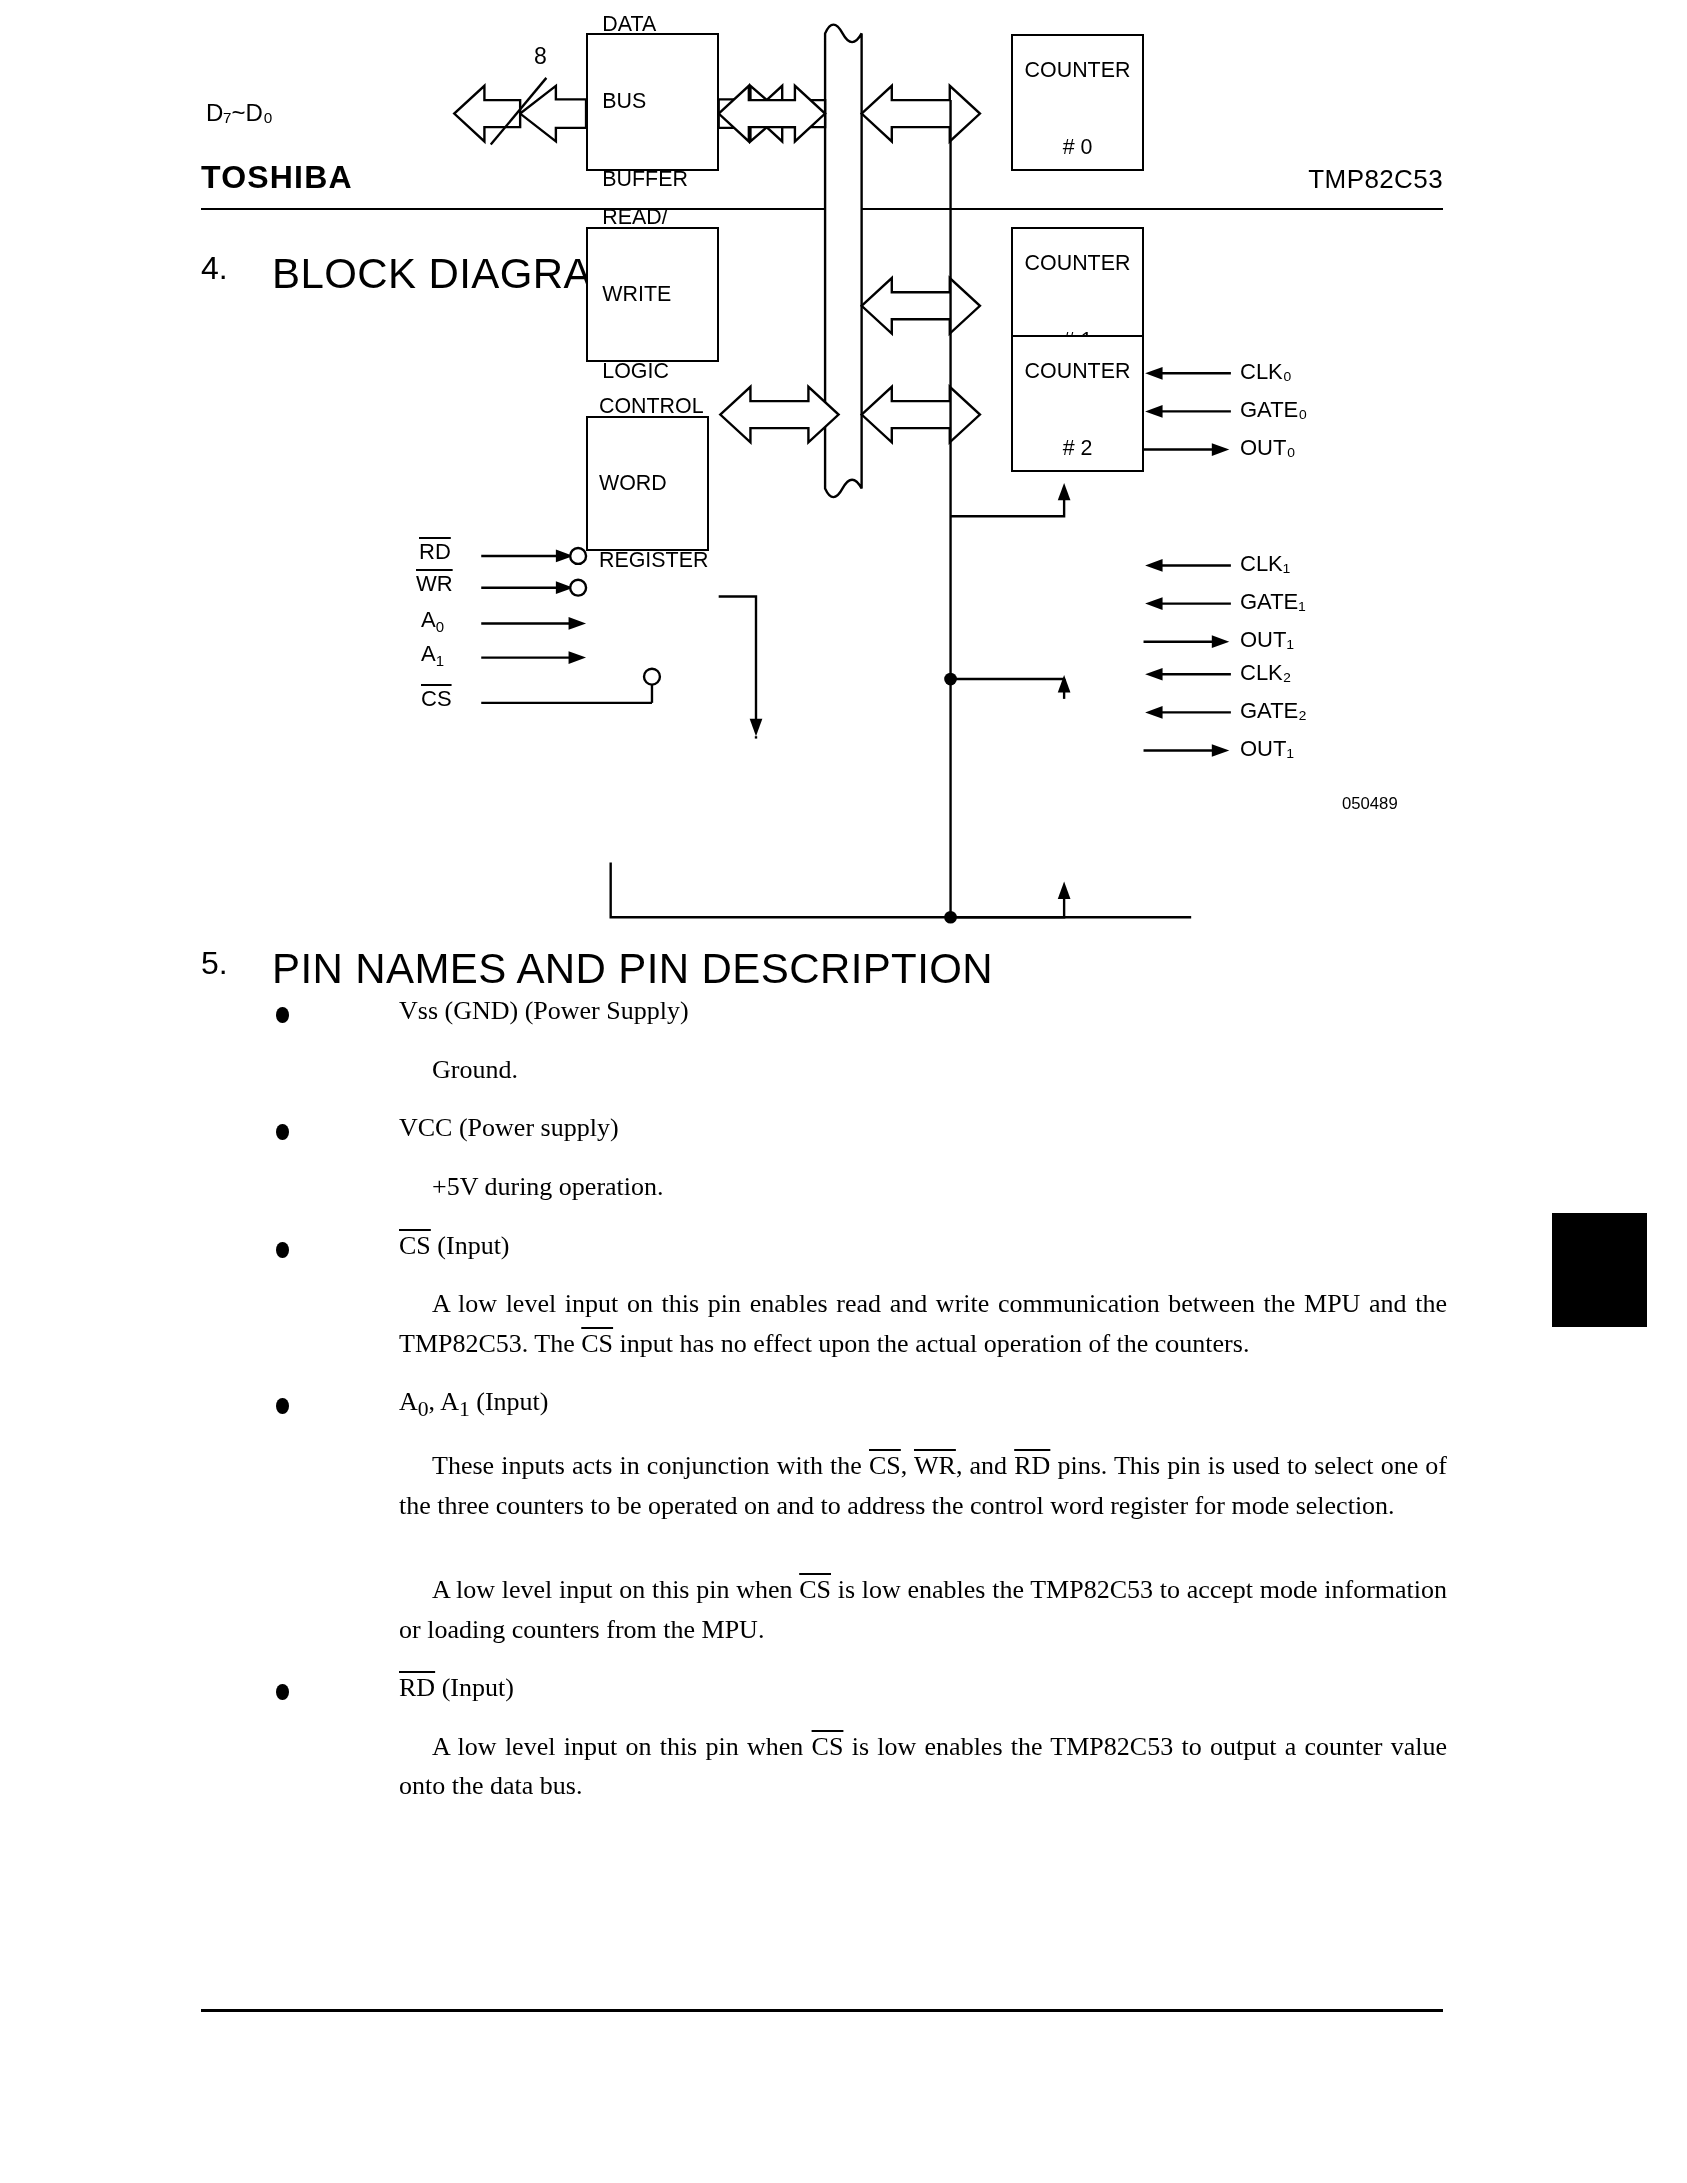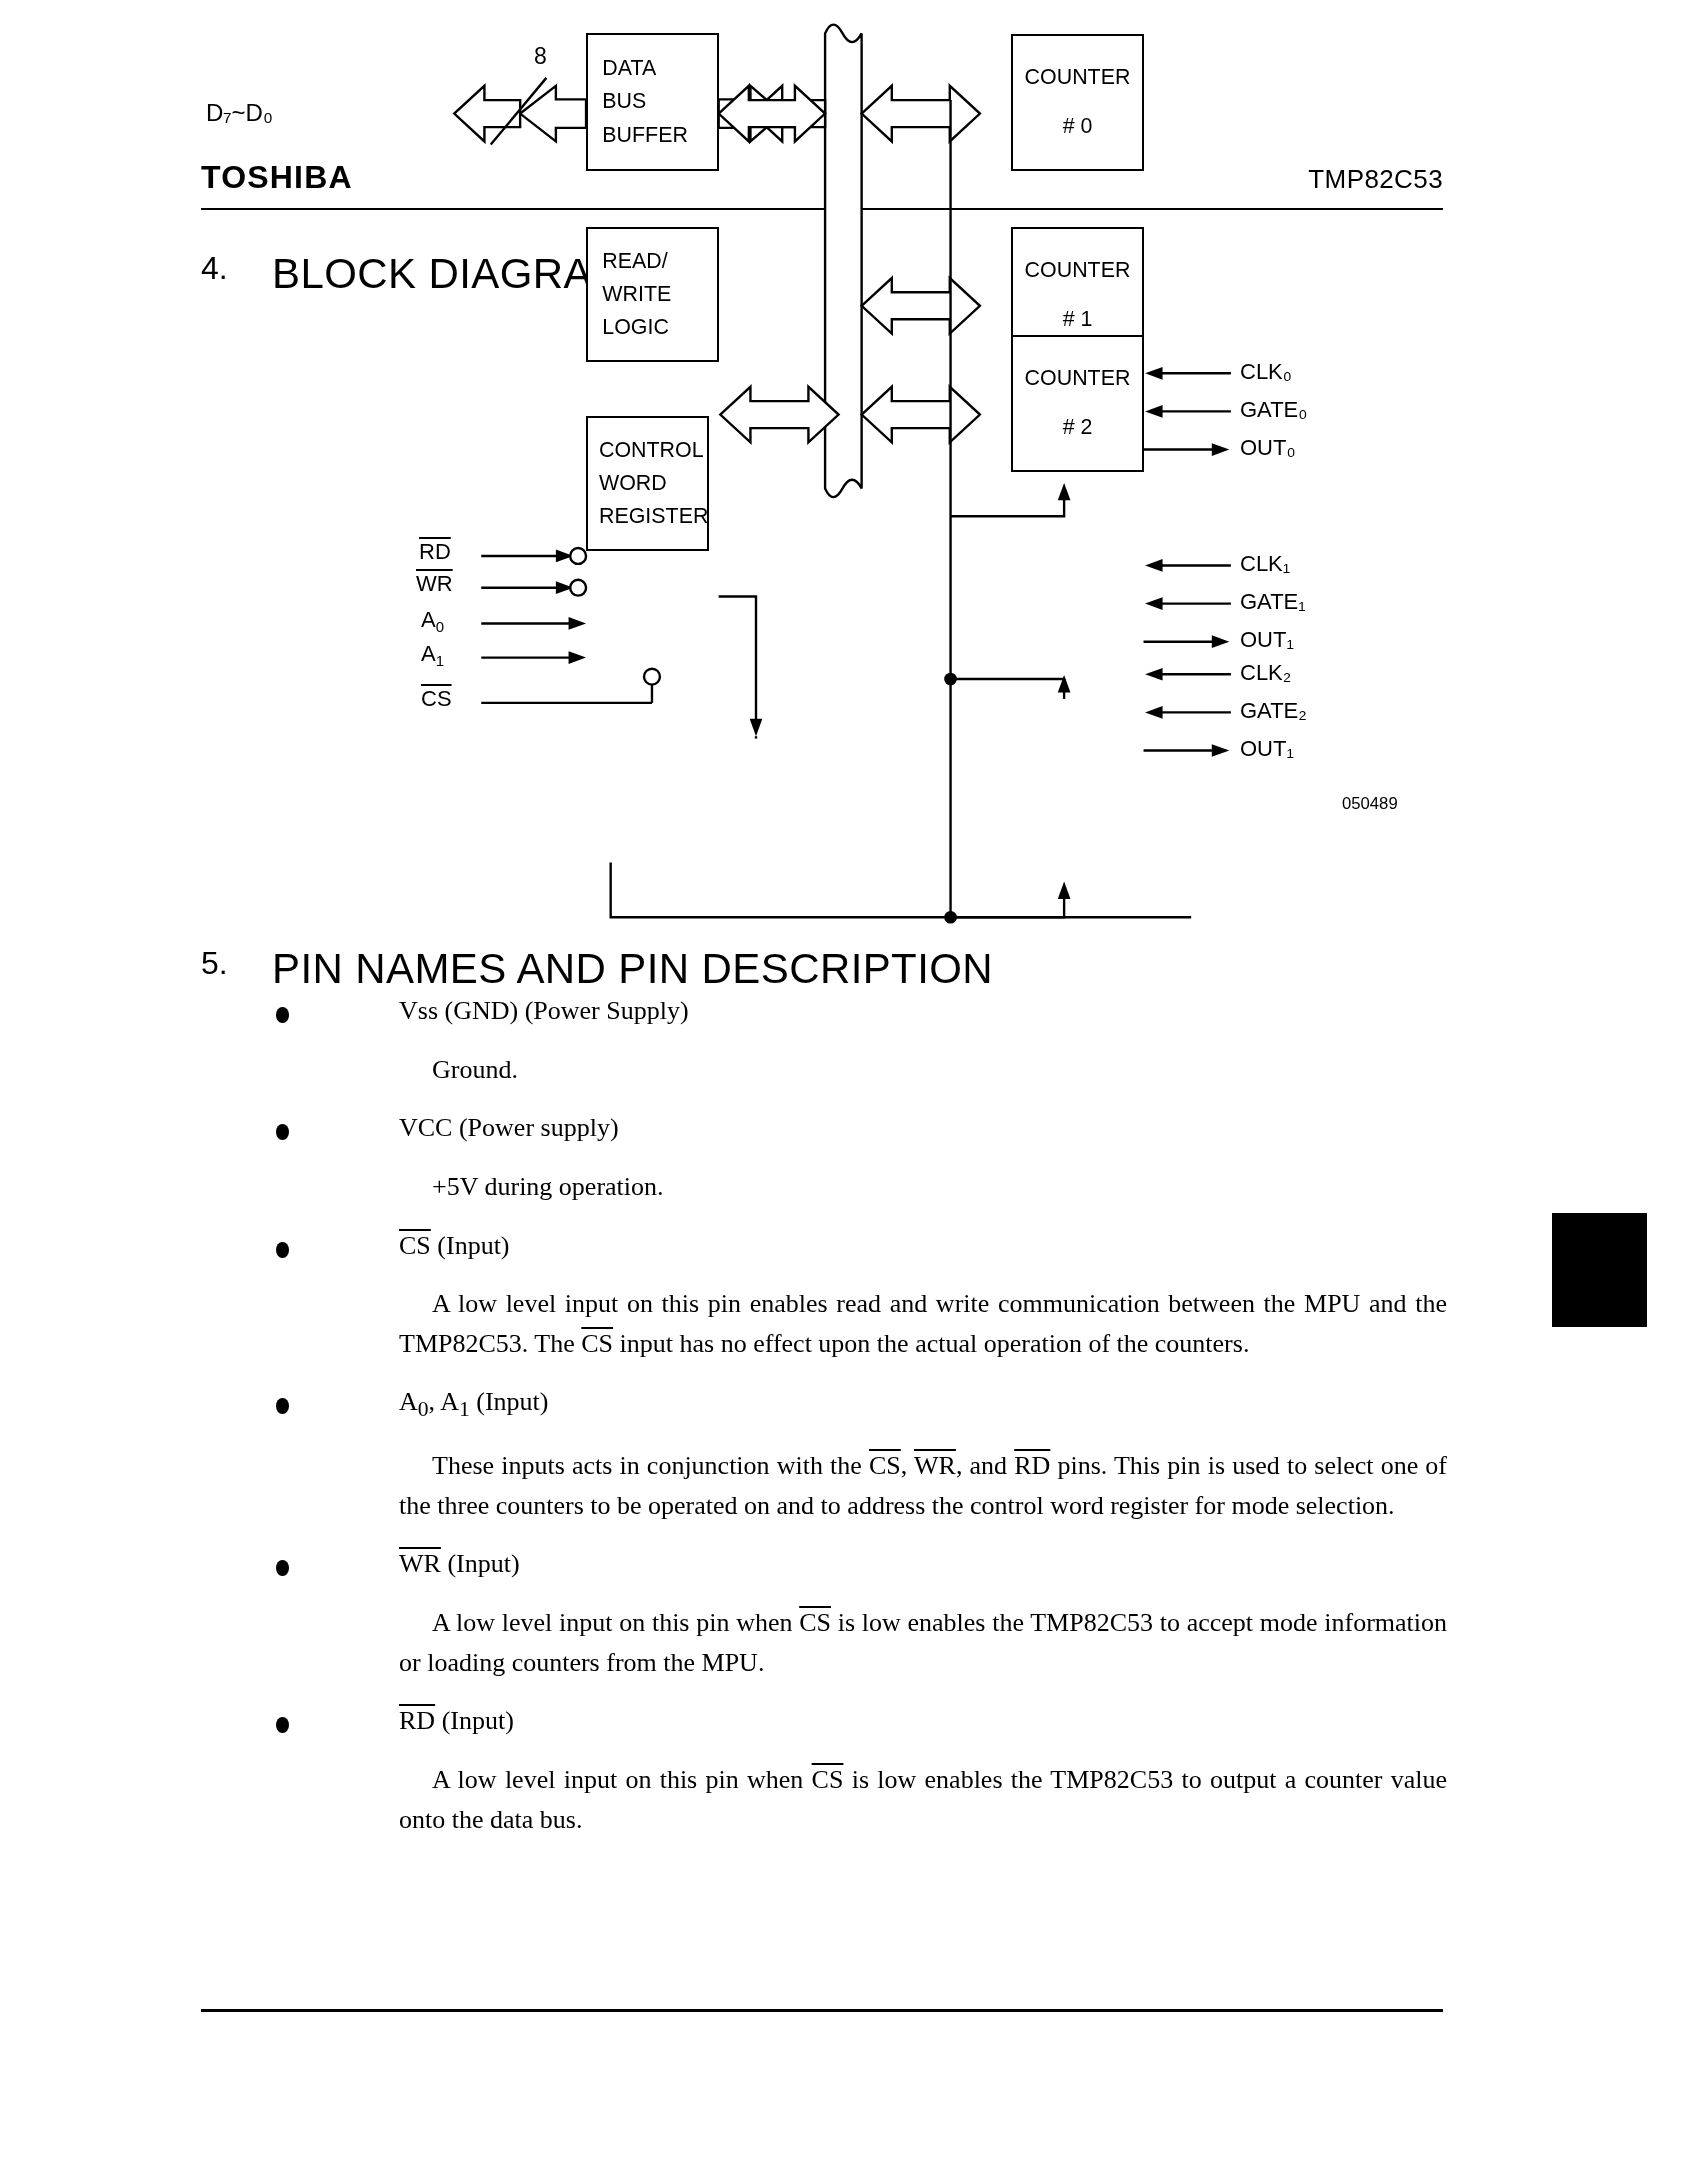--- a/index.html
+++ b/index.html
@@ -17,21 +17,21 @@
   #header-rule{position:absolute;left:201px;top:208px;width:1242px;height:2.4px;background:#000;}
 
   
   .sec-head{position:absolute;font-family:"Liberation Sans",sans-serif;
             font-size:42px;font-weight:400;letter-spacing:0.4px;white-space:nowrap;}
   .sec-num{position:absolute;font-family:"Liberation Sans",sans-serif;font-size:32px;}
   #diagram-wrap{position:absolute;left:0;top:0;width:1485px;height:556px;}
   .blk{position:absolute;border:2.4px solid #000;box-sizing:border-box;
        font-family:"Liberation Sans",sans-serif;font-size:21.4px;
        display:flex;flex-direction:column;align-items:flex-start;justify-content:center;
-       padding-left:14.3px;line-height:1.55;background:#fff;}
+       padding-left:14.3px;line-height:1.55;background:#fff;gap:44px;}
   .blk.ctr{align-items:center;padding-left:0;justify-content:space-around;}
   .lbl{position:absolute;font-family:"Liberation Sans",sans-serif;font-size:22px;
        white-space:nowrap;}
   .lbl sub{font-size:15px;}
   .ovl{ text-decoration:overline; }
   .code{position:absolute;font-family:"Liberation Sans",sans-serif;font-size:16.7px;}
 
   
   #pin-list{position:absolute;left:201px;top:996px;width:1246px;}
   .bullet-row{position:relative;margin-bottom:3.2px;}
@@ -248,24 +248,20 @@
       <div class="spacer"></div>
       <p class="para">A low level input on this pin enables read and write communication between the MPU and the TMP82C53.  The <span class="ovl2">CS</span> input has no effect upon the actual operation of the counters.</p>
       <div class="spacer" style="height: 24px;"></div>
       <div class="bullet-row">
         <span class="dot"></span>
         <div class="term" style="position: relative; left: 198px;">A<sub>0</sub>, A<sub>1</sub> (Input)</div>
       </div>
       <div class="spacer"></div>
       <p class="para">These inputs acts in conjunction with the <span class="ovl2">CS</span>, <span class="ovl2">WR</span>, and <span class="ovl2">RD</span> pins. This pin is used to select one of the three counters to be operated on and to address the control word register for mode selection.</p>
       <div class="spacer" style="height: 24px;"></div>
-      <div class="bullet-row">
-        <span class="dot"></span>
-        <div class="term" style="position: relative; left: 198px;"><span class="ovl2">WR</span> (Input)</div>
-      </div>
       <div class="spacer"></div>
       <p class="para">A low level input on this pin when <span class="ovl2">CS</span> is low enables the TMP82C53 to accept mode information or loading counters from the MPU.</p>
       <div class="spacer" style="height: 24px;"></div>
       <div class="bullet-row">
         <span class="dot"></span>
         <div class="term" style="position: relative; left: 198px;"><span class="ovl2">RD</span> (Input)</div>
       </div>
       <div class="spacer"></div>
       <p class="para">A low level input on this pin when <span class="ovl2">CS</span> is low enables the TMP82C53 to output a counter value onto the data bus.</p>
       <div class="spacer" style="height: 24px;"></div>

